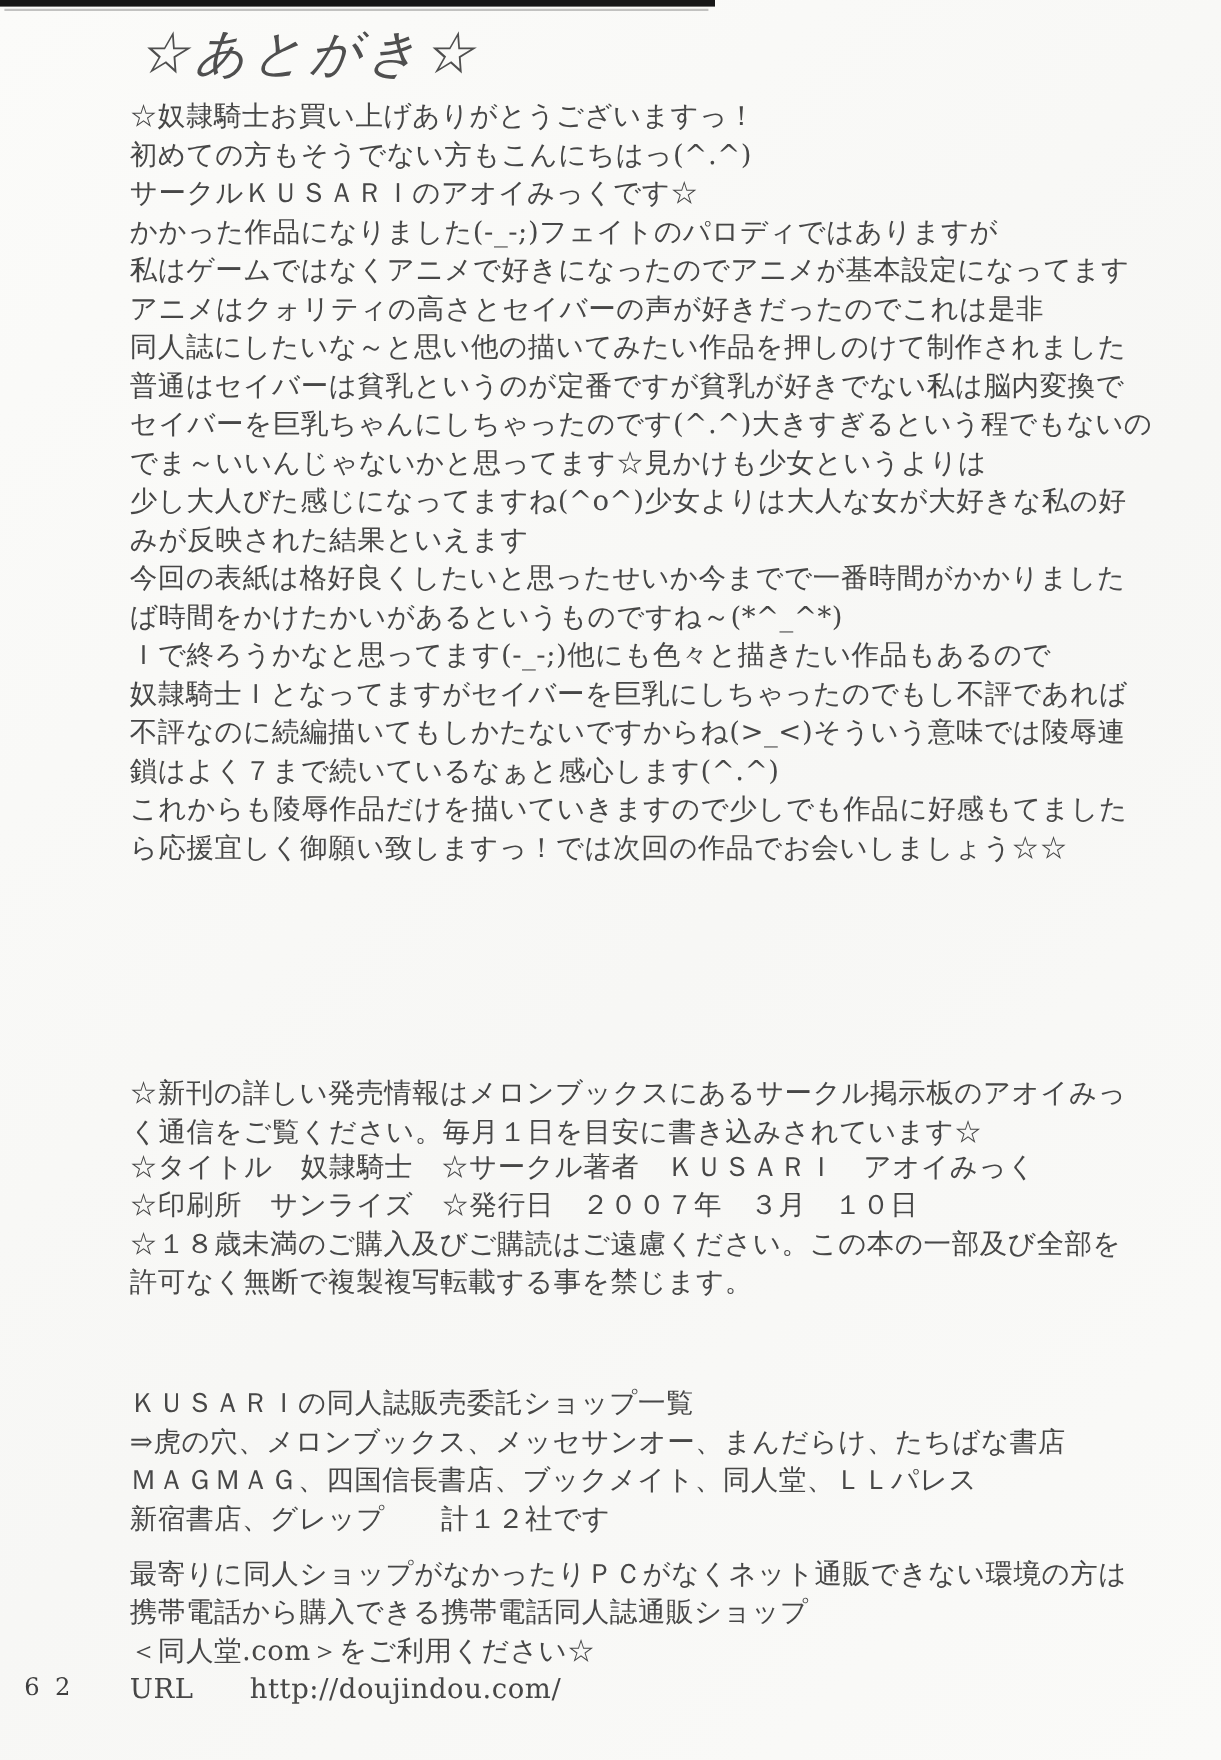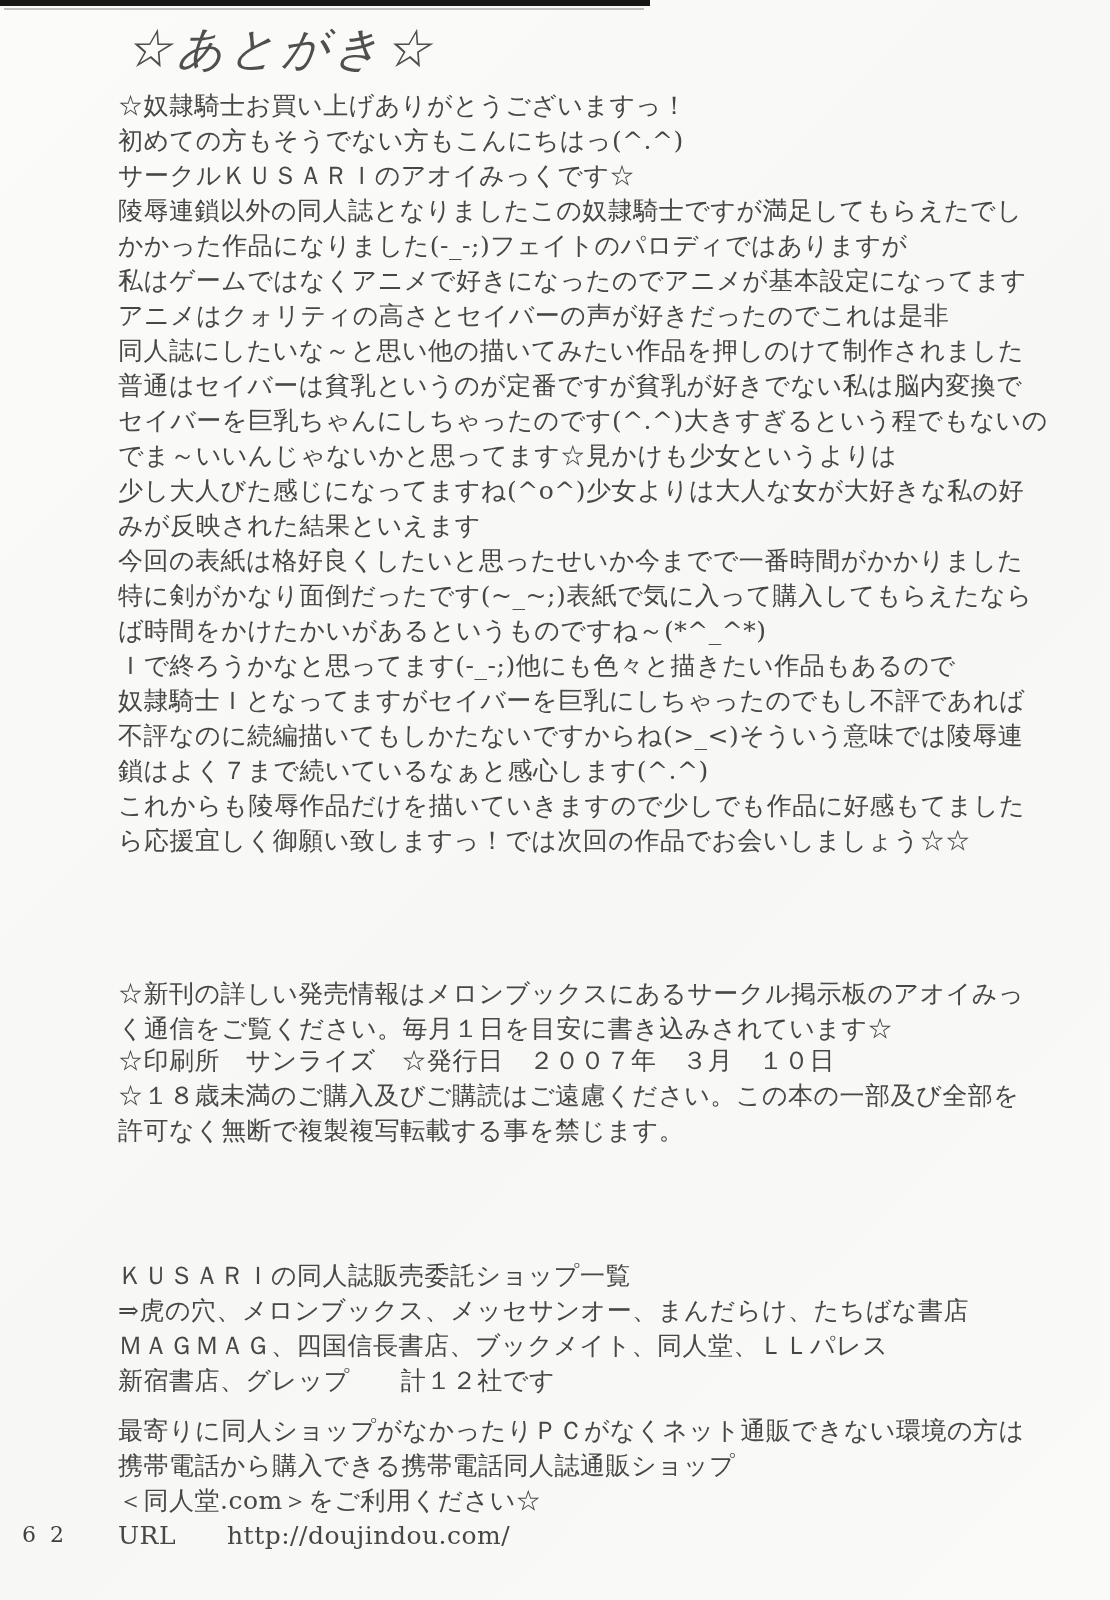--- a/index.html
+++ b/index.html
@@ -78,47 +78,46 @@
 <div class="page">
 
   <div class="scan-bar"></div>
 
   <h1 class="title">☆あとがき☆</h1>
 
   <div class="textblock block-main">
     <div class="line">☆奴隷騎士お買い上げありがとうございますっ！</div>
     <div class="line">初めての方もそうでない方もこんにちはっ(^.^)</div>
     <div class="line">サークルＫＵＳＡＲＩのアオイみっくです☆</div>
-    <div class="line">陵辱連鎖以外の同人誌となりましたこの奴隷騎士ですが満足してもらえたでし</div>
     <div class="line">かかった作品になりました(-_-;)フェイトのパロディではありますが</div>
     <div class="line">私はゲームではなくアニメで好きになったのでアニメが基本設定になってます</div>
     <div class="line">アニメはクォリティの高さとセイバーの声が好きだったのでこれは是非</div>
     <div class="line">同人誌にしたいな～と思い他の描いてみたい作品を押しのけて制作されました</div>
     <div class="line">普通はセイバーは貧乳というのが定番ですが貧乳が好きでない私は脳内変換で</div>
     <div class="line">セイバーを巨乳ちゃんにしちゃったのです(^.^)大きすぎるという程でもないの</div>
     <div class="line">でま～いいんじゃないかと思ってます☆見かけも少女というよりは</div>
     <div class="line">少し大人びた感じになってますね(^o^)少女よりは大人な女が大好きな私の好</div>
     <div class="line">みが反映された結果といえます</div>
     <div class="line">今回の表紙は格好良くしたいと思ったせいか今までで一番時間がかかりました</div>
-    <div class="line">特に剣がかなり面倒だったです(~_~;)表紙で気に入って購入してもらえたなら</div>
     <div class="line">ば時間をかけたかいがあるというものですね～(*^_^*)</div>
     <div class="line">Ｉで終ろうかなと思ってます(-_-;)他にも色々と描きたい作品もあるので</div>
     <div class="line">奴隷騎士Ｉとなってますがセイバーを巨乳にしちゃったのでもし不評であれば</div>
     <div class="line">不評なのに続編描いてもしかたないですからね(&gt;_&lt;)そういう意味では陵辱連</div>
     <div class="line">鎖はよく７まで続いているなぁと感心します(^.^)</div>
     <div class="line">これからも陵辱作品だけを描いていきますので少しでも作品に好感もてました</div>
     <div class="line">ら応援宜しく御願い致しますっ！では次回の作品でお会いしましょう☆☆</div>
   </div>
 
   <div class="textblock block-announcement">
     <div class="line">☆新刊の詳しい発売情報はメロンブックスにあるサークル掲示板のアオイみっ</div>
     <div class="line">く通信をご覧ください。毎月１日を目安に書き込みされています☆</div>
   </div>
 
   <div class="textblock block-colophon">
+    <div class="line">☆タイトル　奴隷騎士　☆サークル著者　ＫＵＳＡＲＩ　アオイみっく</div>
     <div class="line">☆印刷所　サンライズ　☆発行日　２００７年　３月　１０日</div>
     <div class="line">☆１８歳未満のご購入及びご購読はご遠慮ください。この本の一部及び全部を</div>
     <div class="line">許可なく無断で複製複写転載する事を禁じます。</div>
   </div>
 
   <div class="textblock block-shops">
     <div class="line">ＫＵＳＡＲＩの同人誌販売委託ショップ一覧</div>
     <div class="line">⇒虎の穴、メロンブックス、メッセサンオー、まんだらけ、たちばな書店</div>
     <div class="line">ＭＡＧＭＡＧ、四国信長書店、ブックメイト、同人堂、ＬＬパレス</div>
     <div class="line">新宿書店、グレップ　　計１２社です</div>

